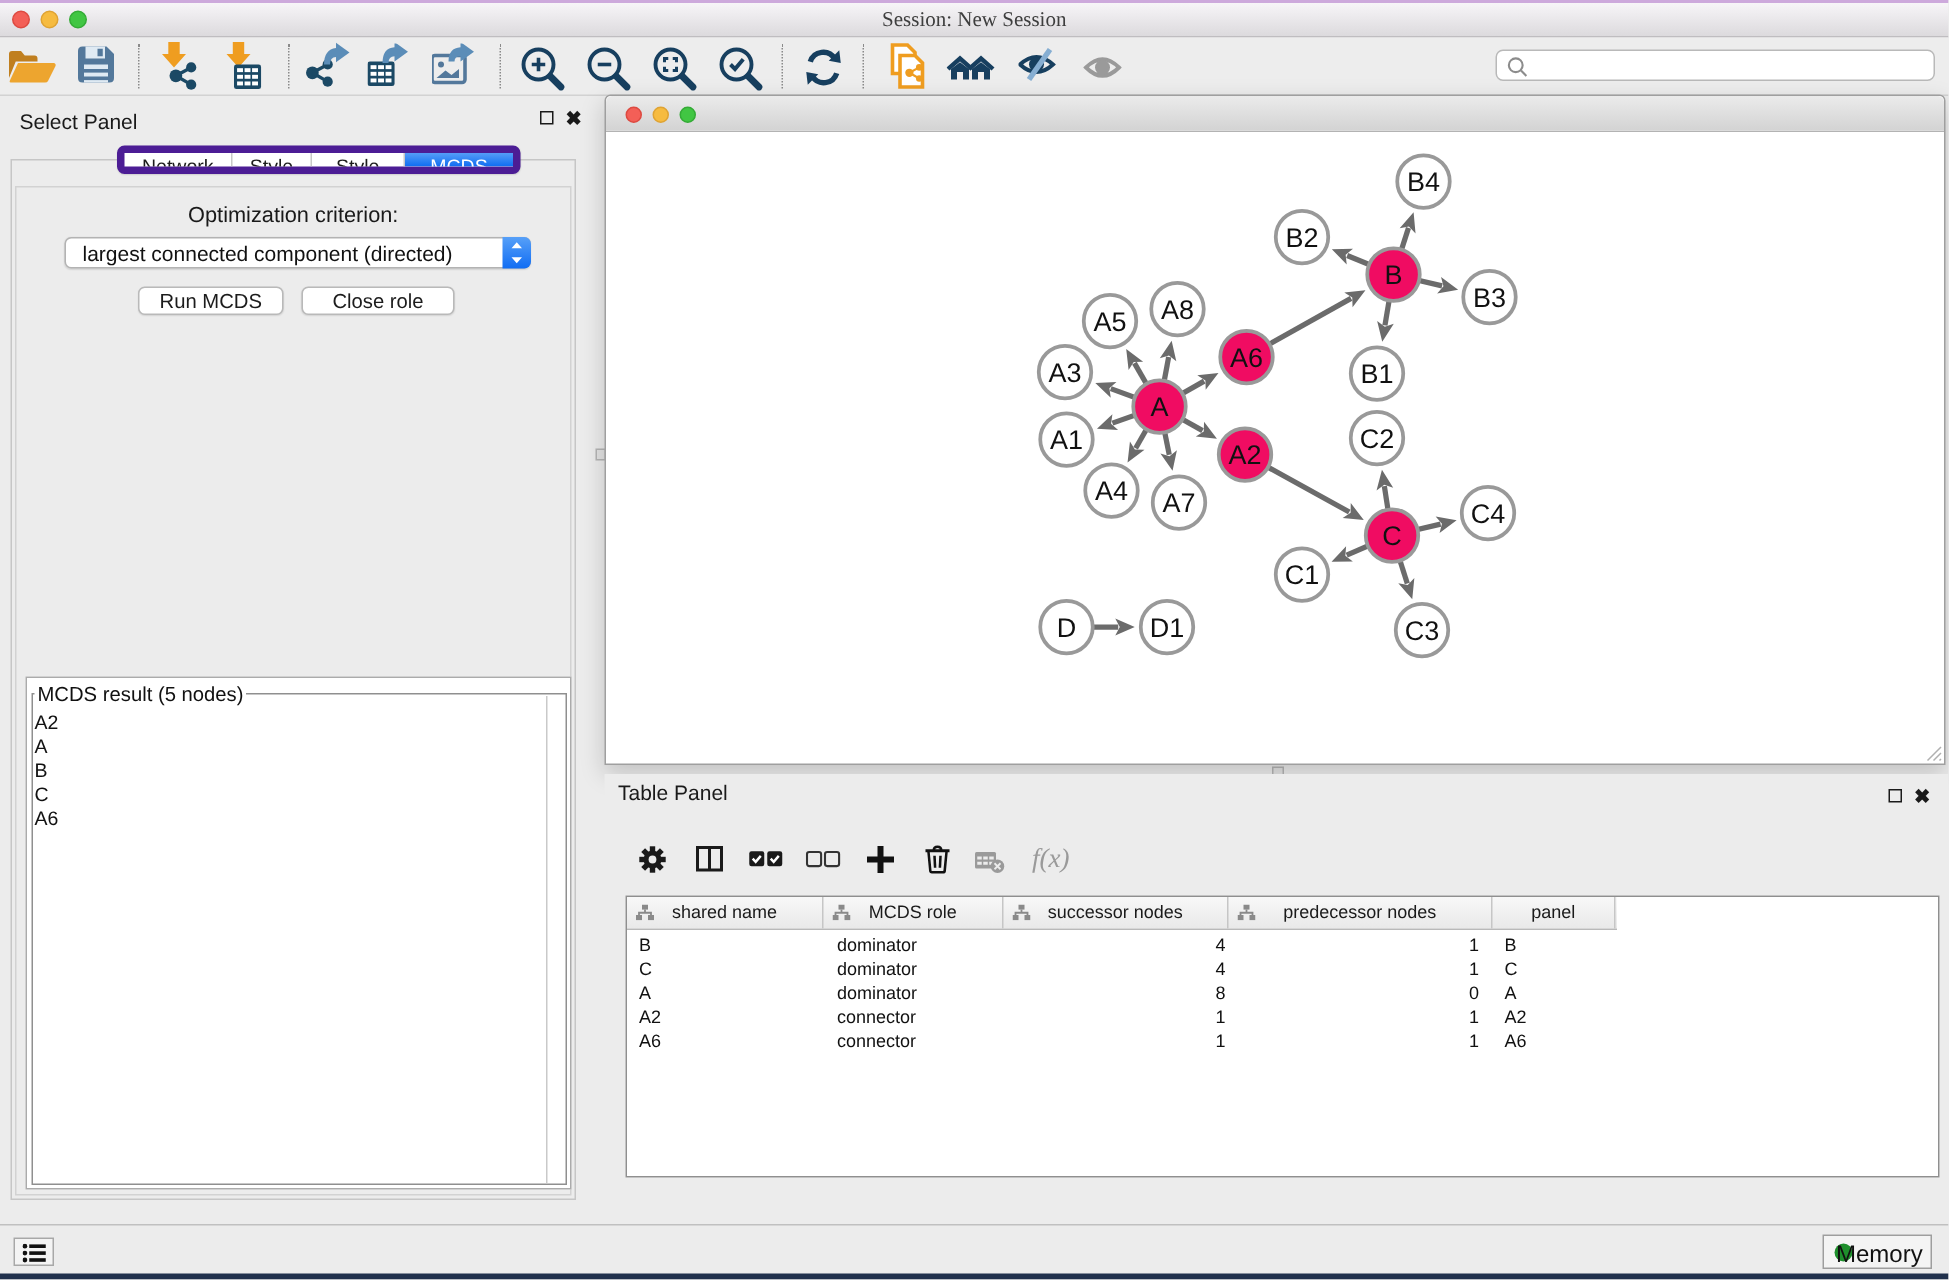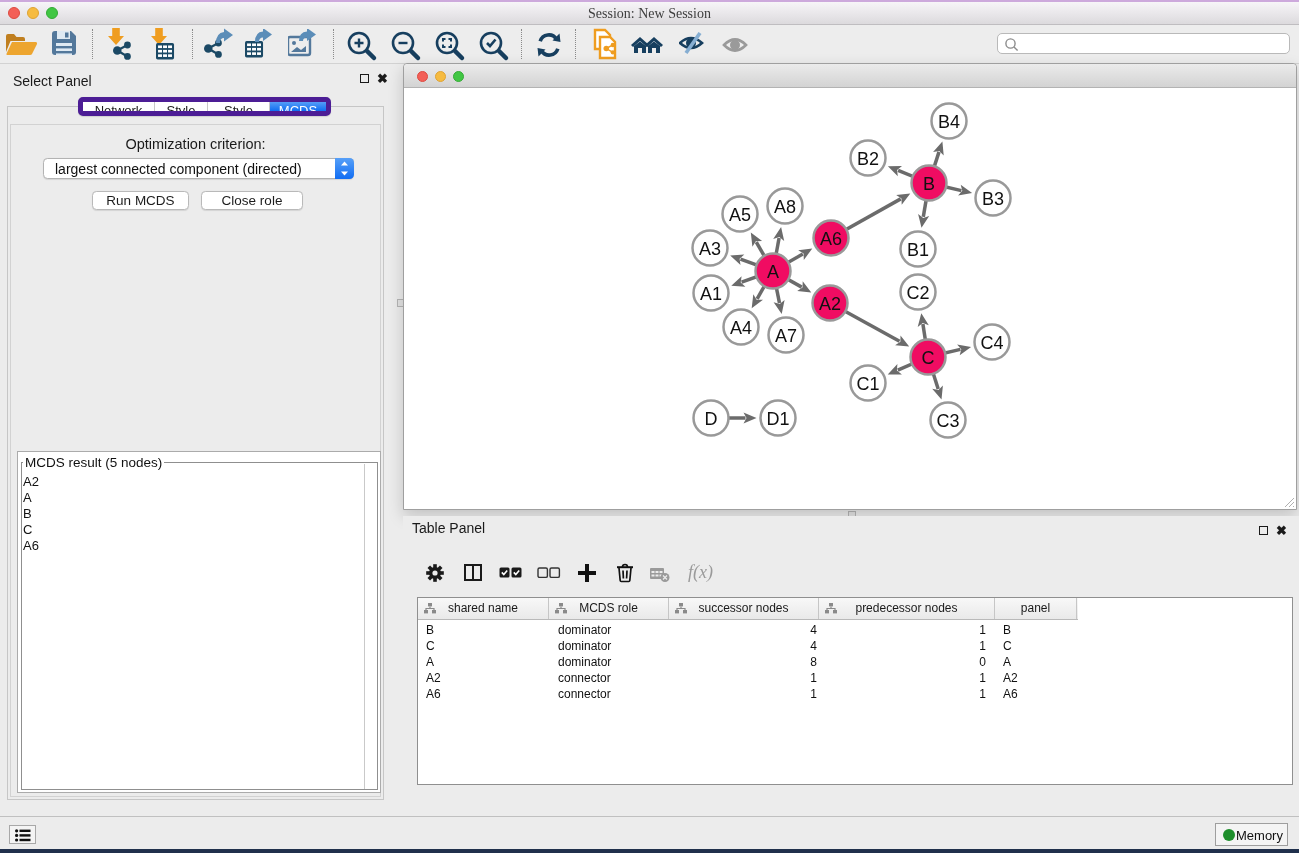--- a/index.html
+++ b/index.html
@@ -231,21 +231,21 @@
 <div id="cpanel" class="abs">
     <div class="hdr" style="top:10px">Select Panel</div>
     <div class="wbtn" style="left:360px"></div>
     <div class="xbtn" style="left:377px">✖</div>
     <div class="inbox" style="left:7px;top:43px;width:377px;height:694px;border-color:#c6c6c6"></div>
     <div class="inbox" style="left:10px;top:61px;width:371px;height:673px;border-color:#d2d2d2"></div>
     <div class="segwrap" style="left:78px;top:34px">
       <div class="seg" style="width:72px">Network</div>
       <div class="seg" style="width:53px">Style</div>
       <div class="seg" style="width:62px">Style</div>
-      <div class="seg on" style="width:56px">MCDS</div>
+      <div class="seg on" style="width:72px">MCDS</div>
     </div>
     <div class="abs" style="left:0;top:73px;width:391px;text-align:center;font-size:14.5px;color:#1a1a1a">Optimization criterion:</div>
     <div class="abs" style="left:43px;top:95px;width:311px;height:21px;background:#fff;border:1px solid #b3b3b3;border-radius:4.5px;box-shadow:0 0.5px 1px rgba(0,0,0,.1)">
       <div style="position:absolute;left:11px;top:2px;font-size:14px;color:#111">largest connected component (directed)</div>
       <div style="position:absolute;right:-1px;top:-1px;width:19px;height:21px;border-radius:0 4.5px 4.5px 0;background:linear-gradient(#57a0f8,#116df3)"><svg width="19" height="21" viewBox="0 0 19 21">
           <path d="M9.5 3.5 L13 7.5 L6 7.5 Z M9.5 17.5 L13 13.5 L6 13.5 Z" fill="#fff"></path>
         </svg></div>
     </div>
     <div class="btn" style="left:92px;top:128px;width:97px">Run MCDS</div>
     <div class="btn" style="left:201px;top:128px;width:102px">Close role</div>
@@ -490,15 +490,15 @@
           <circle cx="1.6" cy="6.4" r="1.6"></circle>
           <circle cx="1.6" cy="11" r="1.6"></circle>
           <rect x="4.5" y="0.6" width="11" height="2.4"></rect>
           <rect x="4.5" y="5.2" width="11" height="2.4"></rect>
           <rect x="4.5" y="9.8" width="11" height="2.4"></rect>
         </g>
       </svg>
     </div>
     <div class="abs" style="left:1215px;top:6px;width:73px;height:23px;background:#f4f4f4;border:1px solid #9e9e9e;">
       <div style="position:absolute;left:7px;top:5px;width:12px;height:12px;border-radius:50%;background:#1e8f2c"></div>
-      <div style="position:absolute;left:20px;top:4px;font-size:13px;color:#111">Memory</div>
+      <div style="position:absolute;left:8px;top:4px;font-size:16px;color:#111">Memory</div>
     </div>
   </div>
 <div id="deskBot" class="abs"></div>
 </body></html>

